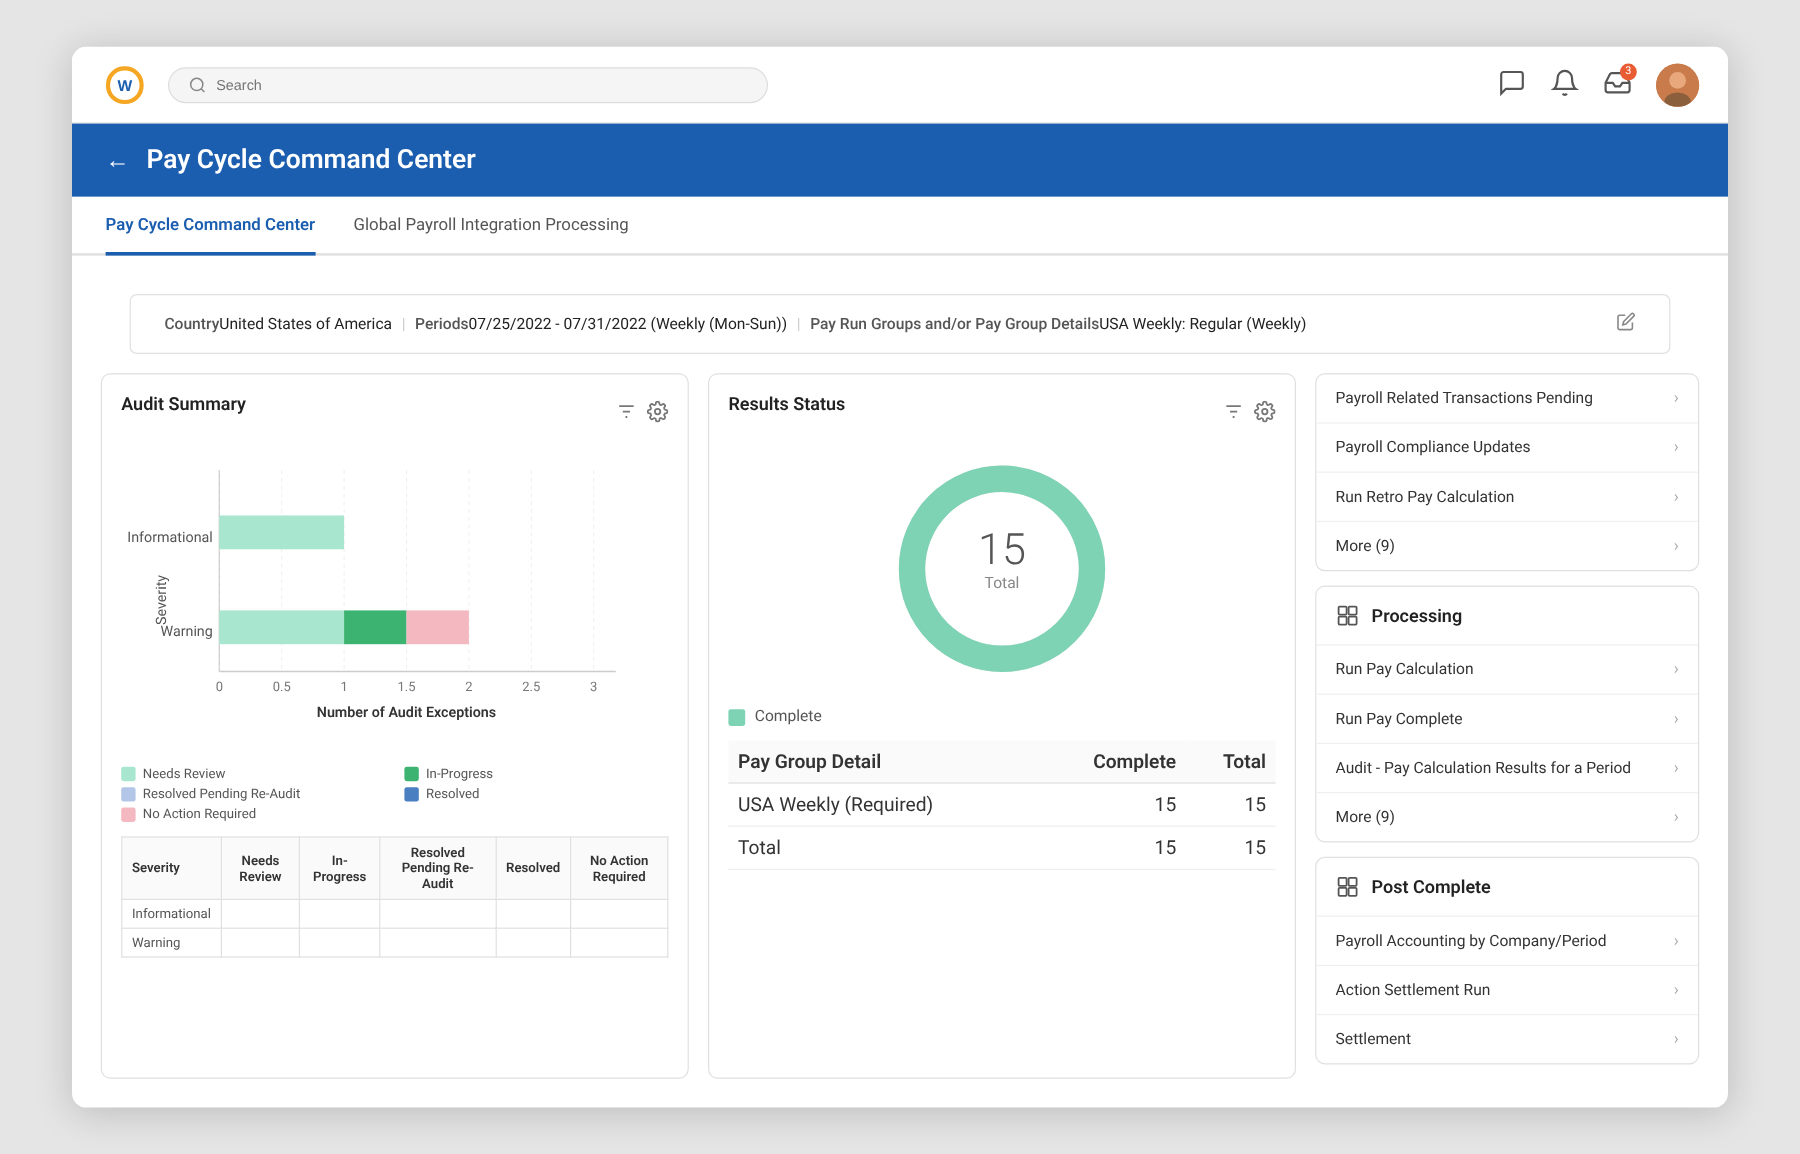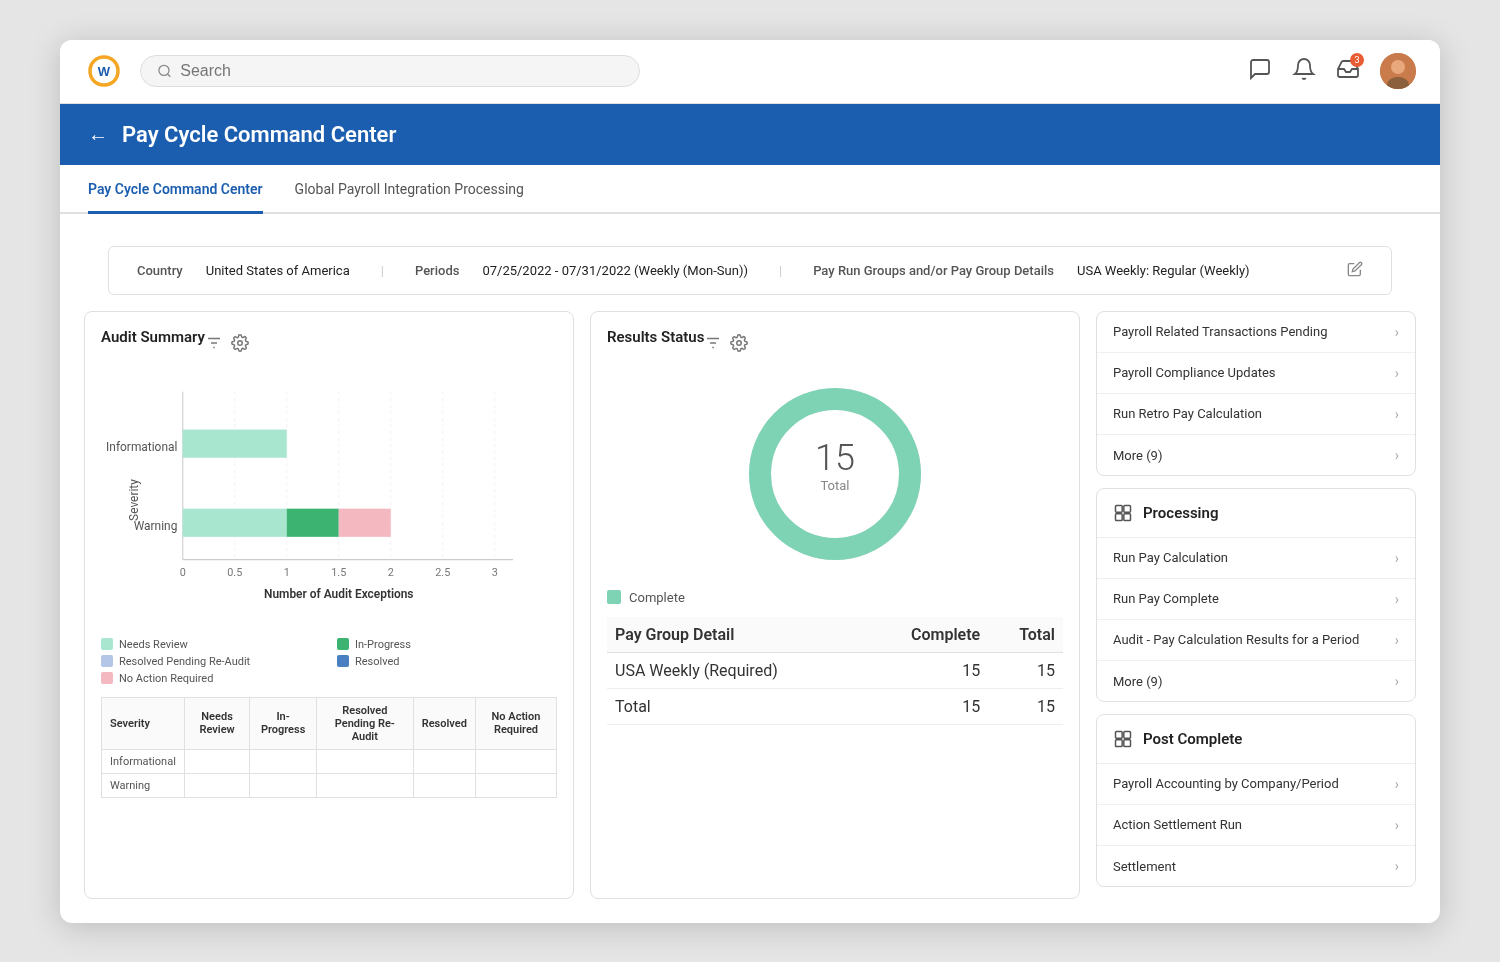--- a/index.html
+++ b/index.html
@@ -40,21 +40,21 @@
       border: 1px solid #ddd;
       border-radius: 20px;
       padding: 6px 16px;
       flex: 1;
       max-width: 500px;
       gap: 8px;
     }
     .search-bar input {
       border: none;
       background: transparent;
-      font-size: 16px;
+      font-size: 12px;
       color: #333;
       outline: none;
       width: 100%;
     }
     .topbar-right {
       margin-left: auto;
       display: flex;
       align-items: center;
       gap: 20px;
     }
@@ -122,21 +122,21 @@
       font-weight: 600;
     }
     
     .filter-row {
       background: #fff;
       padding: 14px 28px;
       font-size: 13px;
       color: #333;
       display: flex;
       align-items: center;
-      gap: 23px;
+      gap: 0;
       border-bottom: 1px solid #e0e0e0;
       margin: 16px 24px;
       border: 1px solid #e0e0e0;
       border-radius: 6px;
     }
     .filter-label { color: #555; font-weight: 500; }
     .filter-value { color: #222; }
     .filter-sep { color: #ccc; margin: 0 8px; }
     .filter-edit {
       margin-left: auto;
@@ -158,20 +158,21 @@
     }
     .card-title {
       font-size: 15px;
       font-weight: 600;
       color: #222;
       margin-bottom: 12px;
     }
     .card-header {
       display: flex;
       align-items: center;
+      justify-content: space-between;
       margin-bottom: 12px;
     }
     .card-header-icons {
       display: flex;
       gap: 8px;
       color: #888;
       cursor: pointer;
     }
     
     .audit-card {

